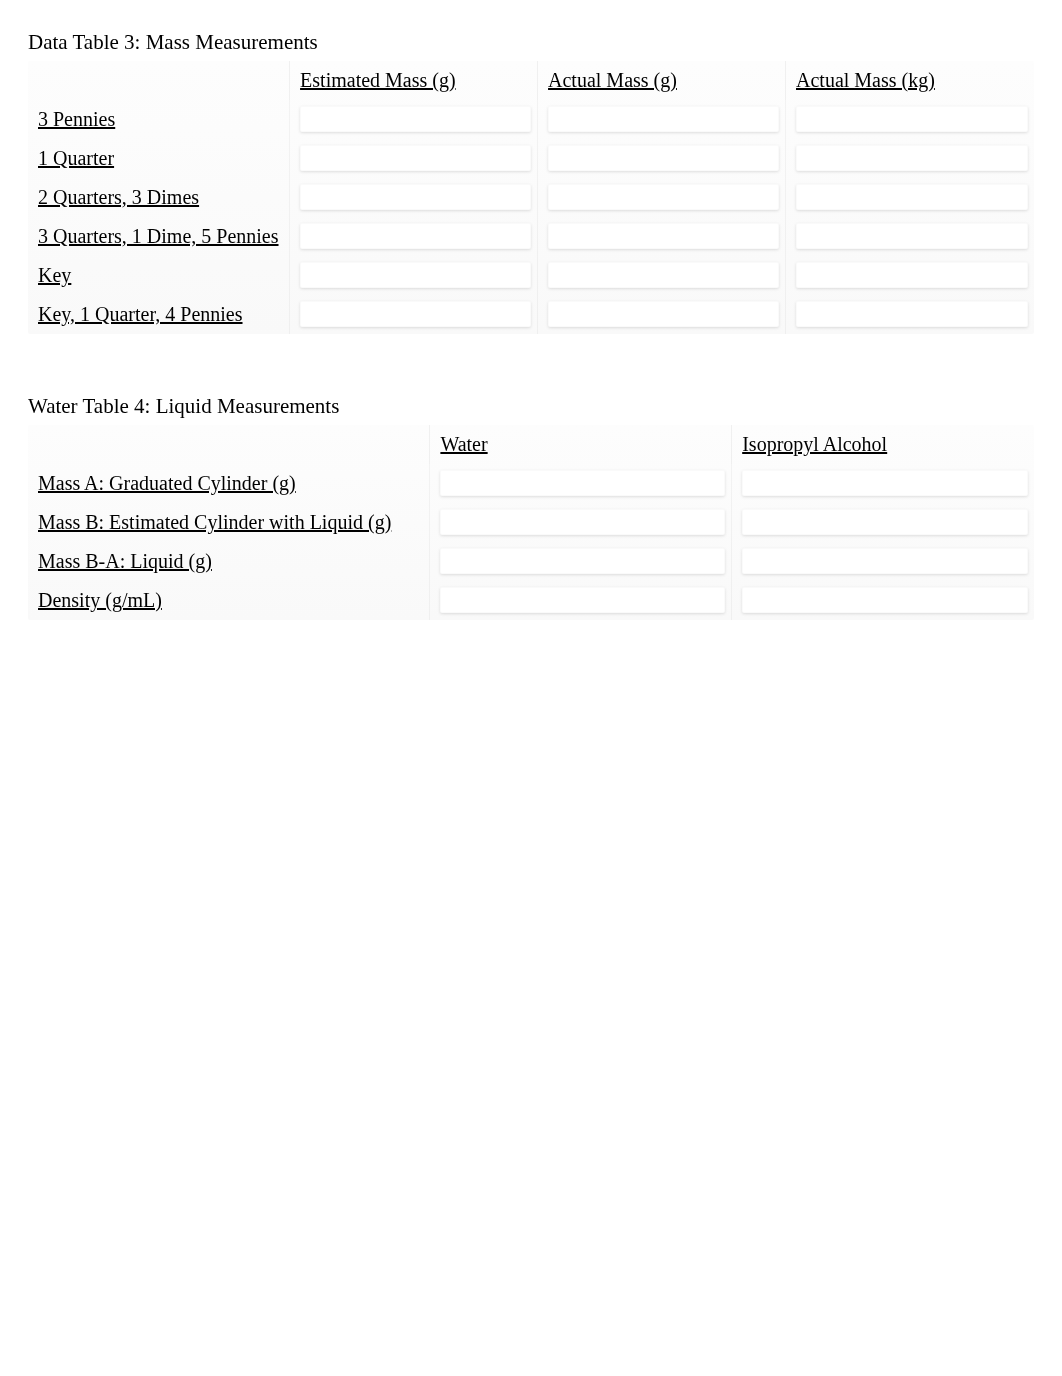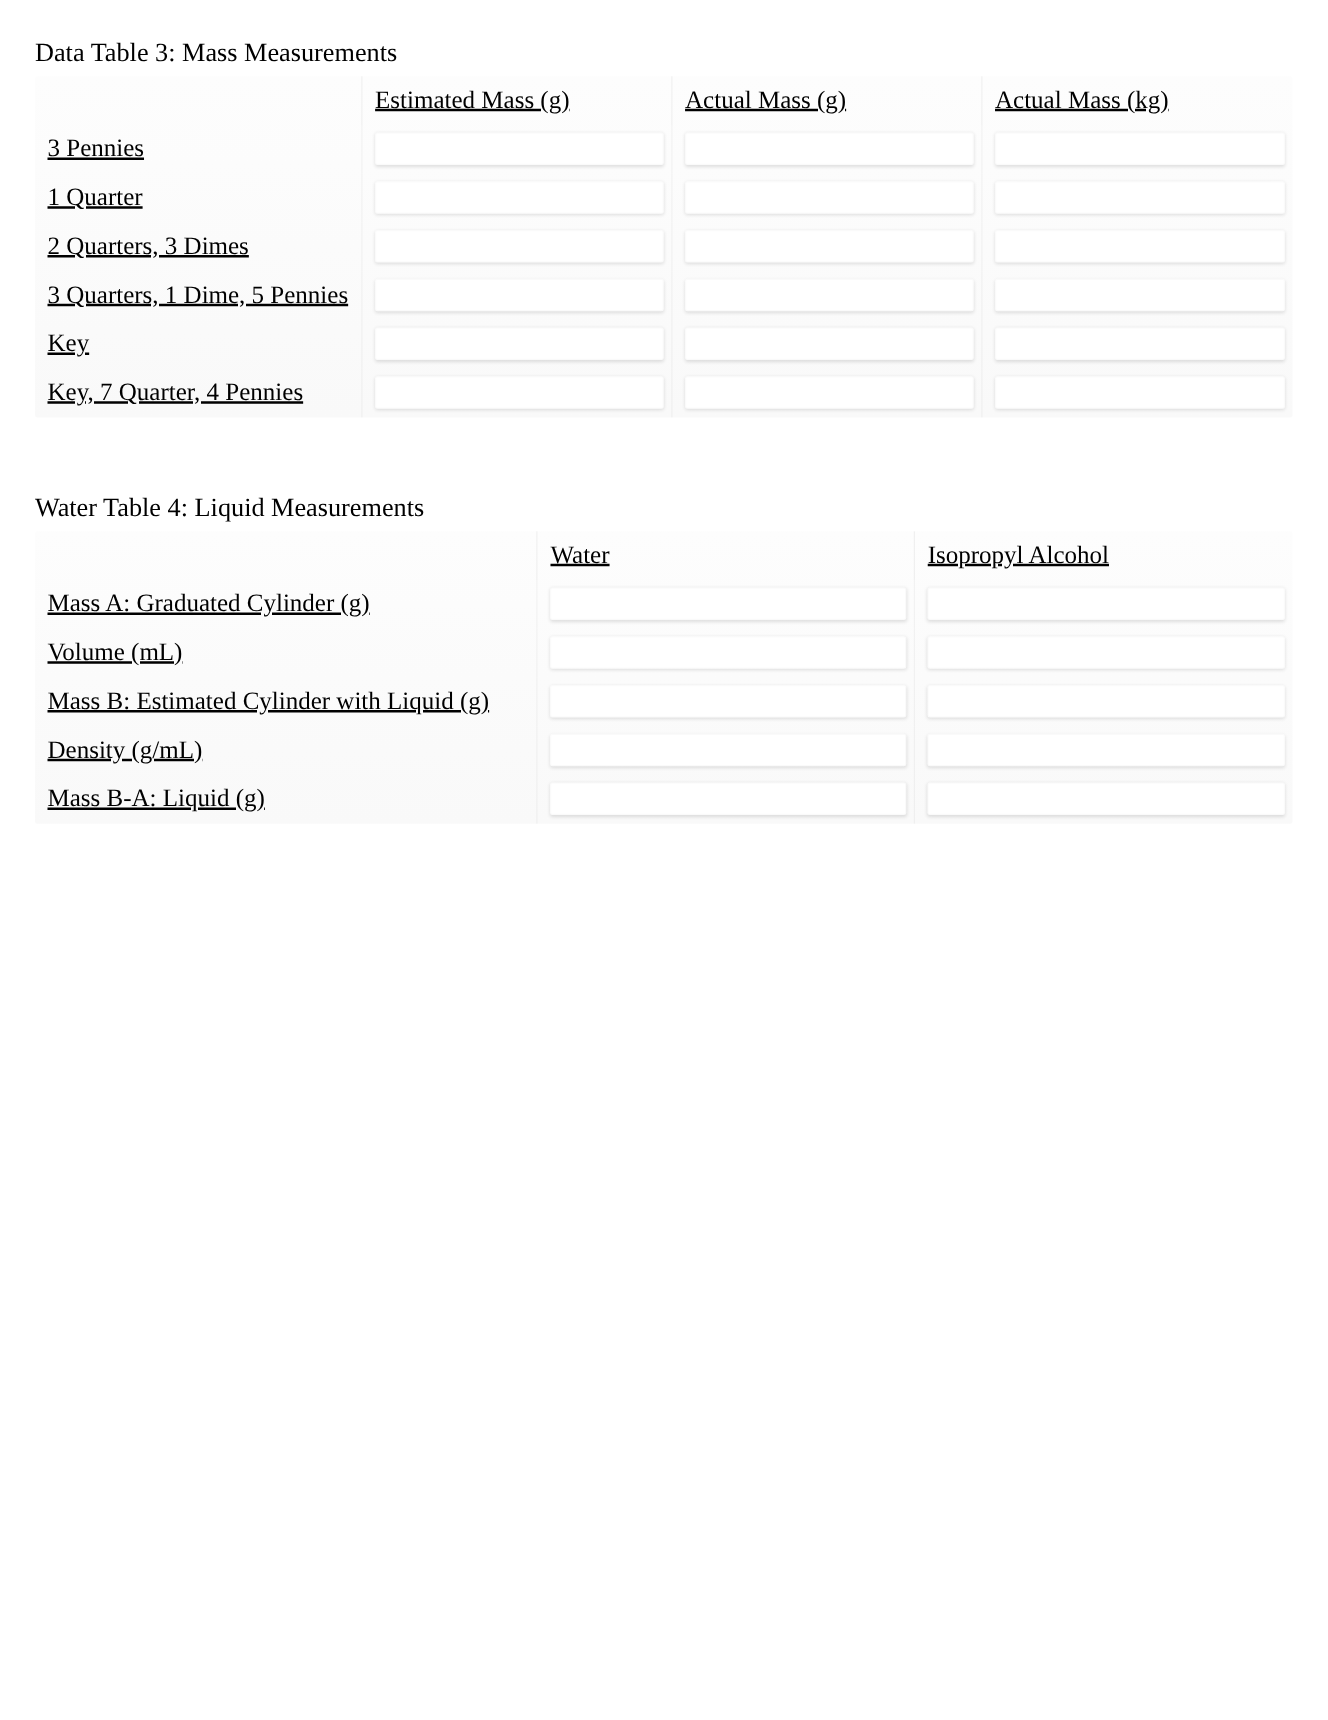--- a/index.html
+++ b/index.html
@@ -136,21 +136,21 @@
           <td class="input-cell"><input class="input-box" value="" style=""></td>
           <td class="input-cell"><input class="input-box" value="" style=""></td>
         </tr>
         <tr class="data-row">
           <td class="label-cell">Key</td>
           <td class="input-cell"><input class="input-box" value="" style=""></td>
           <td class="input-cell"><input class="input-box" value="" style=""></td>
           <td class="input-cell"><input class="input-box" value="" style=""></td>
         </tr>
         <tr class="data-row">
-          <td class="label-cell">Key, 7 Quarter,  4 Pennies</td>
+          <td class="label-cell">Key, 1 Quarter,  4 Pennies</td>
           <td class="input-cell"><input class="input-box" value="" style=""></td>
           <td class="input-cell"><input class="input-box" value="" style=""></td>
           <td class="input-cell"><input class="input-box" value="" style=""></td>
         </tr>
       </tbody>
     </table>
   </div>
 </div>
 
 <div>
@@ -164,35 +164,30 @@
           <th>Isopropyl  Alcohol</th>
         </tr>
       </thead>
       <tbody>
         <tr class="data-row">
           <td class="label-cell-wide">Mass  A: Graduated   Cylinder (g)</td>
           <td class="input-cell"><input class="input-box" value="" style=""></td>
           <td class="input-cell"><input class="input-box" value="" style=""></td>
         </tr>
         <tr class="data-row">
-          <td class="label-cell-wide">Volume   (mL)</td>
-          <td class="input-cell"><input class="input-box" value="" style=""></td>
-          <td class="input-cell"><input class="input-box" value="" style=""></td>
-        </tr>
-        <tr class="data-row">
           <td class="label-cell-wide">Mass  B: Estimated   Cylinder  with Liquid (g)</td>
           <td class="input-cell"><input class="input-box" value="" style=""></td>
           <td class="input-cell"><input class="input-box" value="" style=""></td>
         </tr>
         <tr class="data-row">
-          <td class="label-cell-wide">Density  (g/mL)</td>
+          <td class="label-cell-wide">Mass  B-A: Liquid (g)</td>
           <td class="input-cell"><input class="input-box" value="" style=""></td>
           <td class="input-cell"><input class="input-box" value="" style=""></td>
         </tr>
         <tr class="data-row">
-          <td class="label-cell-wide">Mass  B-A: Liquid (g)</td>
+          <td class="label-cell-wide">Density  (g/mL)</td>
           <td class="input-cell"><input class="input-box" value="" style=""></td>
           <td class="input-cell"><input class="input-box" value="" style=""></td>
         </tr>
       </tbody>
     </table>
   </div>
 </div>
 
 </body></html>

